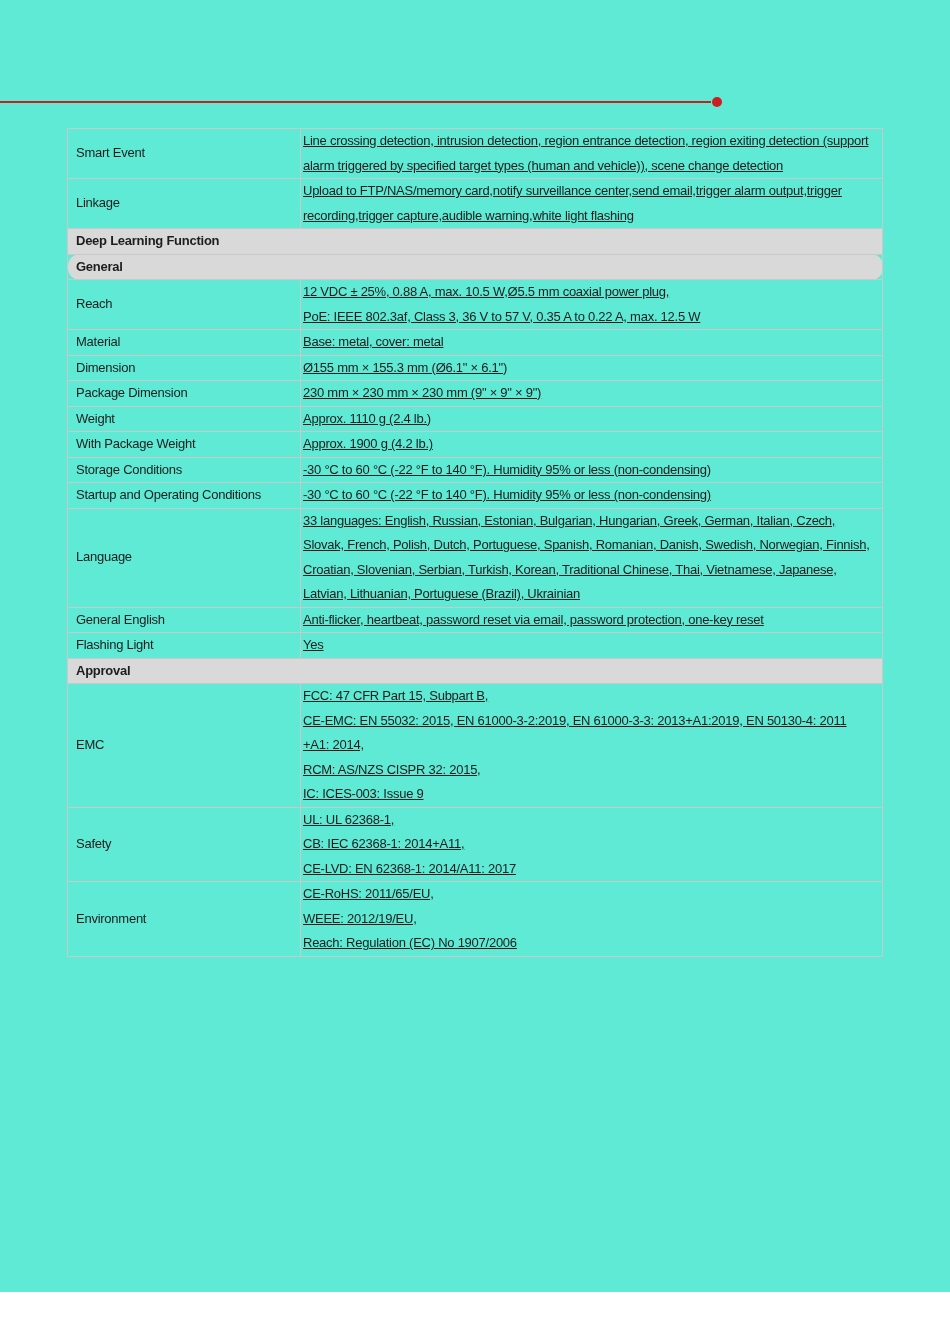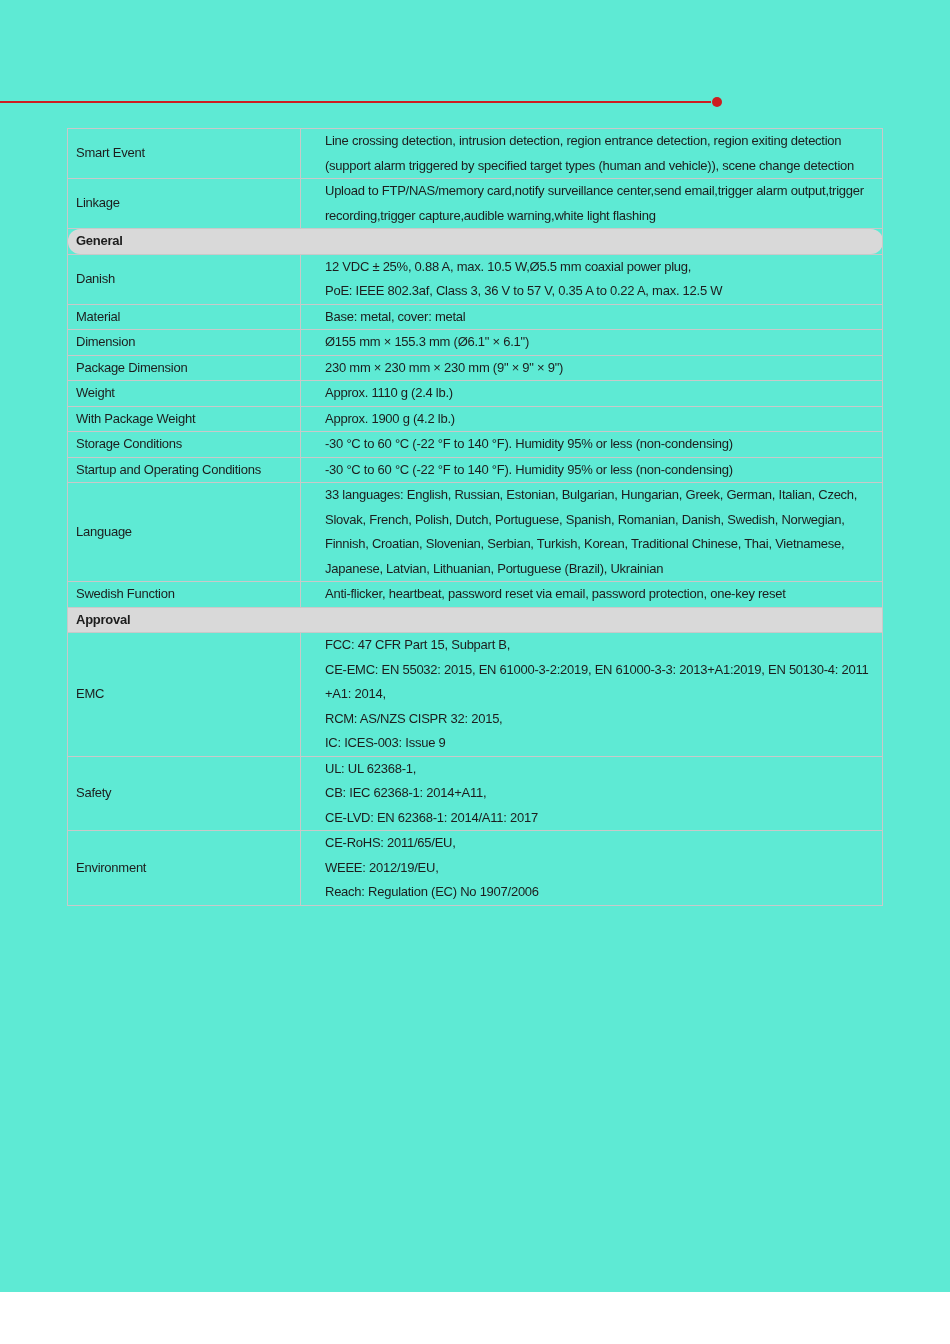--- a/index.html
+++ b/index.html
@@ -39,21 +39,21 @@
   .spec-table td {
     border: 1px solid #c9c9c9;
     font-size: 13px;
     letter-spacing: -0.25px;
     color: #1d1d1d;
     line-height: 24.5px;
     vertical-align: middle;
     word-wrap: break-word;
   }
   .label-cell  { padding: 0 24px 0 8px; }
-  .value-cell  { padding: 0 8px 0 24px; }
+  .value-cell  { padding: 0 8px 0 2px; text-decoration: underline; }
   .section-cell {
     background: #d9d9d9;
     font-weight: bold;
     font-size: 13.5px;
     color: #111111;
     padding: 0 8px;
     letter-spacing: -0.2px;
   }
   .value-line { }
 </style>
@@ -76,24 +76,27 @@
             <div class="value-line">Line crossing detection, intrusion detection, region entrance detection, region exiting detection (support alarm triggered by specified target types (human and vehicle)), scene change detection</div>
           </td>
         </tr>
         <tr>
           <td class="label-cell">Linkage</td>
           <td class="value-cell">
             <div class="value-line">Upload to FTP/NAS/memory card,notify surveillance center,send email,trigger alarm output,trigger recording,trigger capture,audible warning,white light flashing</div>
           </td>
         </tr>
         <tr>
+          <td colspan="2" class="section-cell" style="background: rgb(217, 217, 217);">Deep Learning Function</td>
+        </tr>
+        <tr>
           <td colspan="2" class="section-cell" style="background: rgb(217, 217, 217); border-radius: 12px;">General</td>
         </tr>
         <tr>
-          <td class="label-cell">Danish</td>
+          <td class="label-cell">Reach</td>
           <td class="value-cell">
             <div class="value-line">12 VDC ± 25%, 0.88 A, max. 10.5 W,Ø5.5 mm coaxial power plug,</div>
             <div class="value-line">PoE: IEEE 802.3af, Class 3, 36 V to 57 V, 0.35 A to 0.22 A, max. 12.5 W</div>
           </td>
         </tr>
         <tr>
           <td class="label-cell">Material</td>
           <td class="value-cell">
             <div class="value-line">Base: metal, cover: metal</div>
           </td>
@@ -134,23 +137,29 @@
             <div class="value-line">-30 °C to 60 °C (-22 °F to 140 °F). Humidity 95% or less (non-condensing)</div>
           </td>
         </tr>
         <tr>
           <td class="label-cell">Language</td>
           <td class="value-cell">
             <div class="value-line">33 languages: English, Russian, Estonian, Bulgarian, Hungarian, Greek, German, Italian, Czech, Slovak, French, Polish, Dutch, Portuguese, Spanish, Romanian, Danish, Swedish, Norwegian, Finnish, Croatian, Slovenian, Serbian, Turkish, Korean, Traditional Chinese, Thai, Vietnamese, Japanese, Latvian, Lithuanian, Portuguese (Brazil), Ukrainian</div>
           </td>
         </tr>
         <tr>
-          <td class="label-cell">Swedish Function</td>
+          <td class="label-cell">General English</td>
           <td class="value-cell">
             <div class="value-line">Anti-flicker, heartbeat, password reset via email, password protection, one-key reset</div>
+          </td>
+        </tr>
+        <tr>
+          <td class="label-cell">Flashing Light</td>
+          <td class="value-cell">
+            <div class="value-line">Yes</div>
           </td>
         </tr>
         <tr>
           <td colspan="2" class="section-cell" style="background: rgb(217, 217, 217); margin-top: 44px;">Approval</td>
         </tr>
         <tr>
           <td class="label-cell">EMC</td>
           <td class="value-cell">
             <div class="value-line">FCC: 47 CFR Part 15, Subpart B,</div>
             <div class="value-line">CE-EMC: EN 55032: 2015, EN 61000-3-2:2019, EN 61000-3-3: 2013+A1:2019, EN 50130-4: 2011 +A1: 2014,</div>

